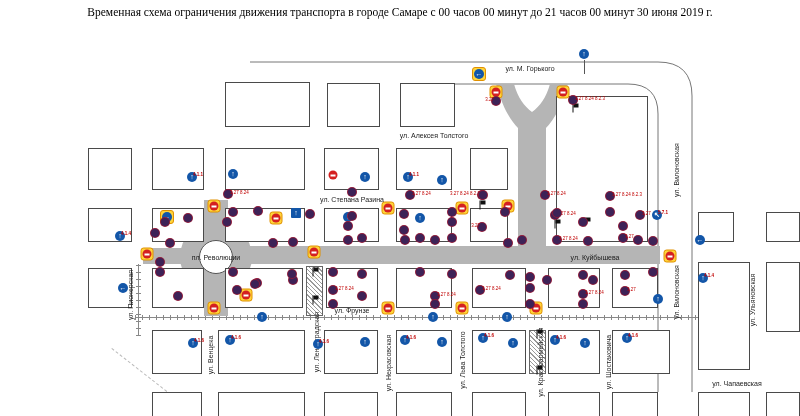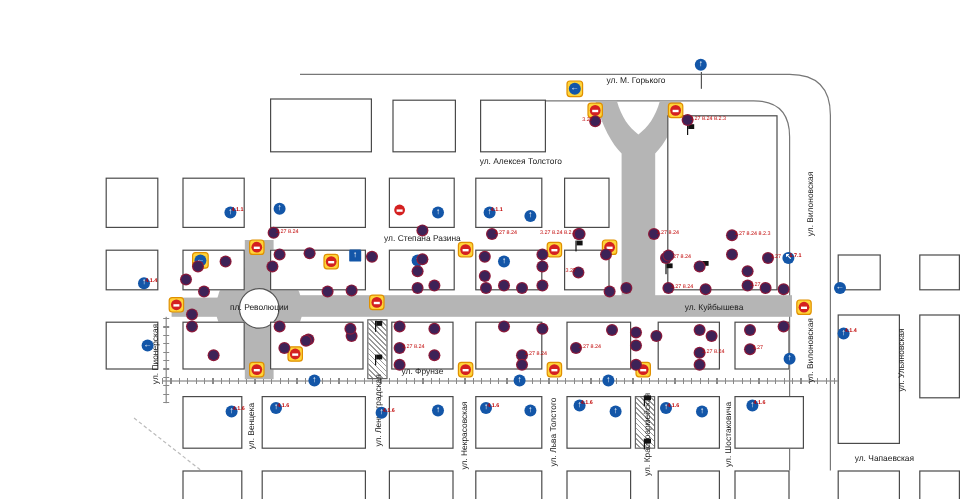--- a/index.html
+++ b/index.html
@@ -44,20 +44,21 @@
   .sign-fl:before{content:"";position:absolute;left:1px;top:0;width:5px;height:4px;background:#111;}
   .pole{position:absolute;width:1px;background:#555;}
   .slbl{position:absolute;left:6px;top:0;font-size:4.5px;line-height:5px;color:#c00000;
         white-space:nowrap;}
   .slbl.lft{left:auto;right:6px;text-align:right;}
   svg{position:absolute;left:0;top:0;}
 </style>
 </head>
 <body>
 <div id="page">
+  <div id="title">Временная схема ограничения движения транспорта в городе Самаре  с 00 часов 00 минут  до 21 часов 00 минут 30 июня 2019 г.</div>
 
   <div id="map">
 
     <svg width="800" height="416">
       <path d="M250,62 H658 Q692,62 692,96 V392" fill="none" stroke="#777" stroke-width="1"></path>
       <path d="M455,84 H628 Q658,84 658,114 V392" fill="none" stroke="#777" stroke-width="1"></path>
       <path d="M496,84 L514,84 C518,98 524,106 532,112 C540,106 546,98 550,84 L568,84
                C562,106 554,120 546,128 L546,248 L518,248 L518,128 C510,120 502,106 496,84 Z" fill="#b5b5b5"></path>
     </svg>
 

